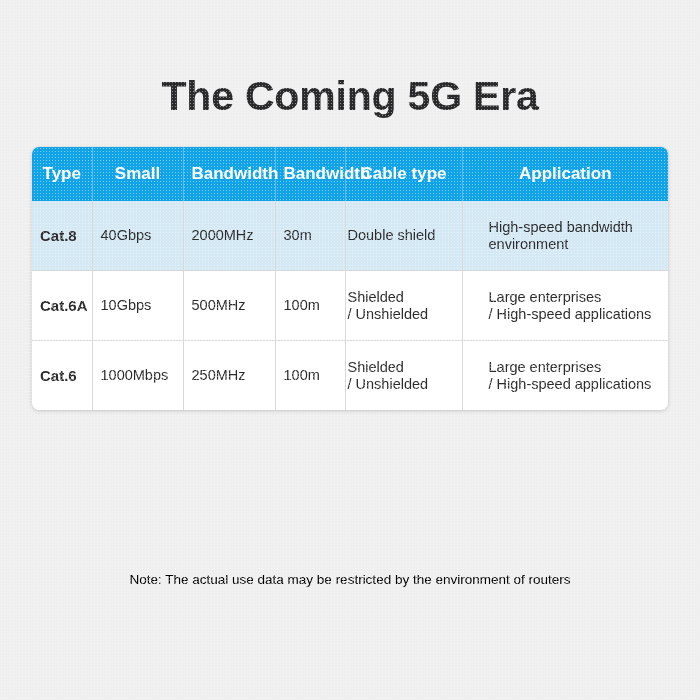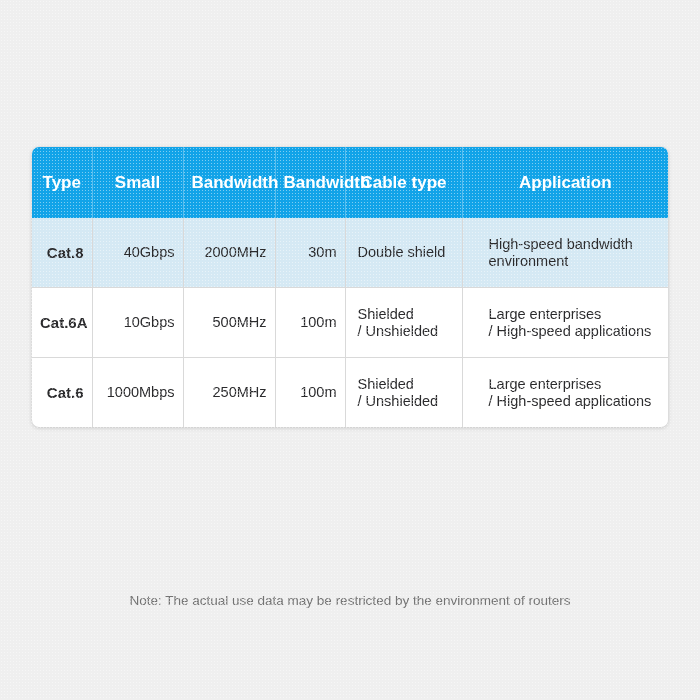--- a/index.html
+++ b/index.html
@@ -74,74 +74,74 @@
   table.spec col.c-bw    { width: 92px;  }
   table.spec col.c-dist  { width: 70px;  }
   table.spec col.c-cable { width: 117px; }
   table.spec col.c-app   { width: 206px; }
 
   table.spec thead th {
     background: #11a3e8;
     color: #ffffff;
     font-size: 17px;
     font-weight: bold;
-    height: 71px;
+    height: 54px;
     padding: 0 8px;
     text-align: center;
     border-right: 1px solid rgba(255,255,255,.30);
     white-space: nowrap;
   }
   table.spec thead th:last-child { border-right: none; }
 
   table.spec tbody td {
     height: 57px;
     padding: 6px 8px;
     border-right: 1px solid #d9d9d9;
     border-top: 1px solid #d9d9d9;
-    text-align: right;
+    text-align: left;
     vertical-align: middle;
     line-height: 17px;
   }
   table.spec tbody tr:first-child td { border-top: none; }
   table.spec tbody td:last-child { border-right: none; }
 
   table.spec tbody td.col-type {
     font-weight: bold;
     font-size: 15px;
   }
   table.spec tbody td.col-cable,
   table.spec tbody td.col-app {
     text-align: left;
-    padding-left: 12px;
+    padding-left: 2px;
   }
   table.spec tbody td.col-app { padding-left: 26px; }
 
   table.spec tbody tr.highlight td {
     background: #d5e9f4;
   }
 
   .cell-line { display: block; }
 
   .note {
     position: absolute;
     left: 50px;
     right: 50px;
     top: 570px;
     text-align: center;
     font-size: 13.5px;
     line-height: 20px;
-    color: #737373;
-    margin-top: 21px;
+    color: #000000;
   }
 </style>
 </head>
 <body style="background: rgb(239, 239, 239);">
 
 <div class="page">
 
+  <div class="title">The Coming 5G Era</div>
 
   <div class="table-wrap">
     <table class="spec">
       <colgroup>
         <col class="c-type">
           <col class="c-rate">
           <col class="c-bw">
         <col class="c-dist">
           <col class="c-cable">
           <col class="c-app">

